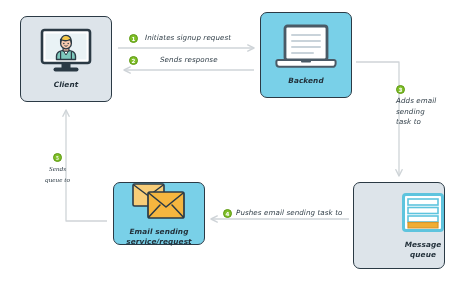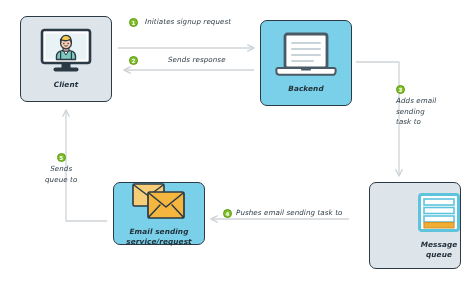--- a/index.html
+++ b/index.html
@@ -41,22 +41,22 @@
     font-weight: bold;
     font-size: 7.3px;
     color: #22303a;
     text-align: center;
     line-height: 1.28;
     letter-spacing: .1px;
     margin-top: 4px;
   }
 
   #node-client   { left: 20px;  top: 16px;  width: 92px; height: 86px; }
-  #node-backend  { left: 260px; top: 20px;  width: 92px; height: 86px; }
-  #node-queue    { left: 369px; top: 182px; width: 92px; height: 87px; padding-left: 48px; }
+  #node-backend  { left: 260px; top: 12px;  width: 92px; height: 86px; }
+  #node-queue    { left: 353px; top: 182px; width: 92px; height: 87px; padding-left: 48px; }
   #node-email    { left: 113px; top: 182px; width: 92px; height: 63px; }
 
   .icon-wrap { display:flex; align-items:center; justify-content:center; }
 
   
   .edge-label {
     position: absolute;
     font-style: italic;
     font-size: 7.1px;
     color: #2c3a44;
@@ -77,24 +77,24 @@
     font-size: 5.6px;
     line-height: 8px;
     text-align: center;
     vertical-align: middle;
     box-sizing: border-box;
   }
   .lbl-row { display: flex; align-items: center; }
   .lbl-row .txt { margin-left: 7px; }
   .lbl-col .txt { display: block; margin-top: 2px; }
 
-  #label-1 { left: 129px; top: 17px; justify-content: space-between; }
+  #label-1 { left: 129px; top: 33px; justify-content: space-between; }
   #label-2 { left: 129px; top: 55px; }
   #label-3 { left: 396px; top: 84px; }
-  #label-5 { left: 45px;  top: 152px; text-align: center; }
+  #label-5 { left: 45px;  top: 152px; text-align: center; font-family: Liberation Serif, serif; }
   #label-4 { left: 223px; top: 208px; }
 </style>
 </head>
 <body>
 
 <div id="diagram">
 
   <svg id="edges" viewBox="0 0 474 287" width="474" height="287">
     <defs>
       <marker id="ah" markerWidth="7" markerHeight="7" refX="5.4" refY="3" orient="auto">
@@ -186,21 +186,21 @@
     </div>
   </div>
 
   <div class="edge-label lbl-row" id="label-1">
     <span class="badge">1</span>
     <span class="txt">Initiates signup request</span>
   </div>
 
   <div class="edge-label lbl-row" id="label-2">
     <span class="badge">2</span>
-    <span class="txt" style="margin-left:30px">Sends response</span>
+    <span class="txt" style="margin-left:22px">Sends response</span>
   </div>
 
   <div class="edge-label lbl-row" id="label-4">
     <span class="badge">4</span>
     <span class="txt" style="margin-left:4px">Pushes email sending task to</span>
   </div>
 
   <div class="edge-label lbl-col" id="label-3">
     <span class="badge">3</span>
     <span class="txt">Adds email</span>

